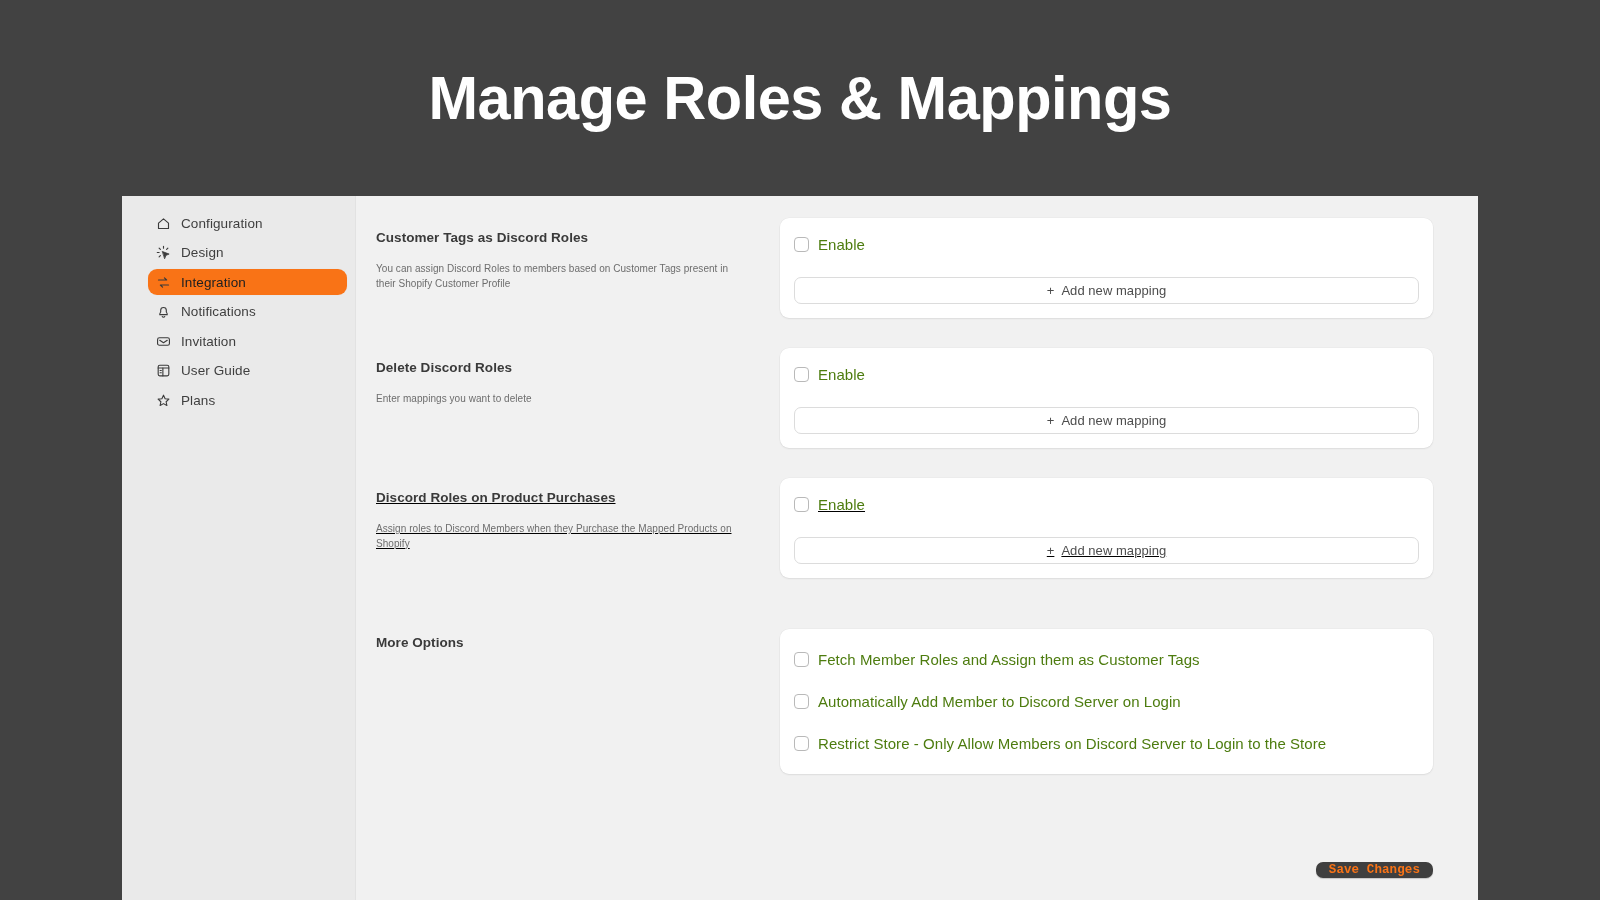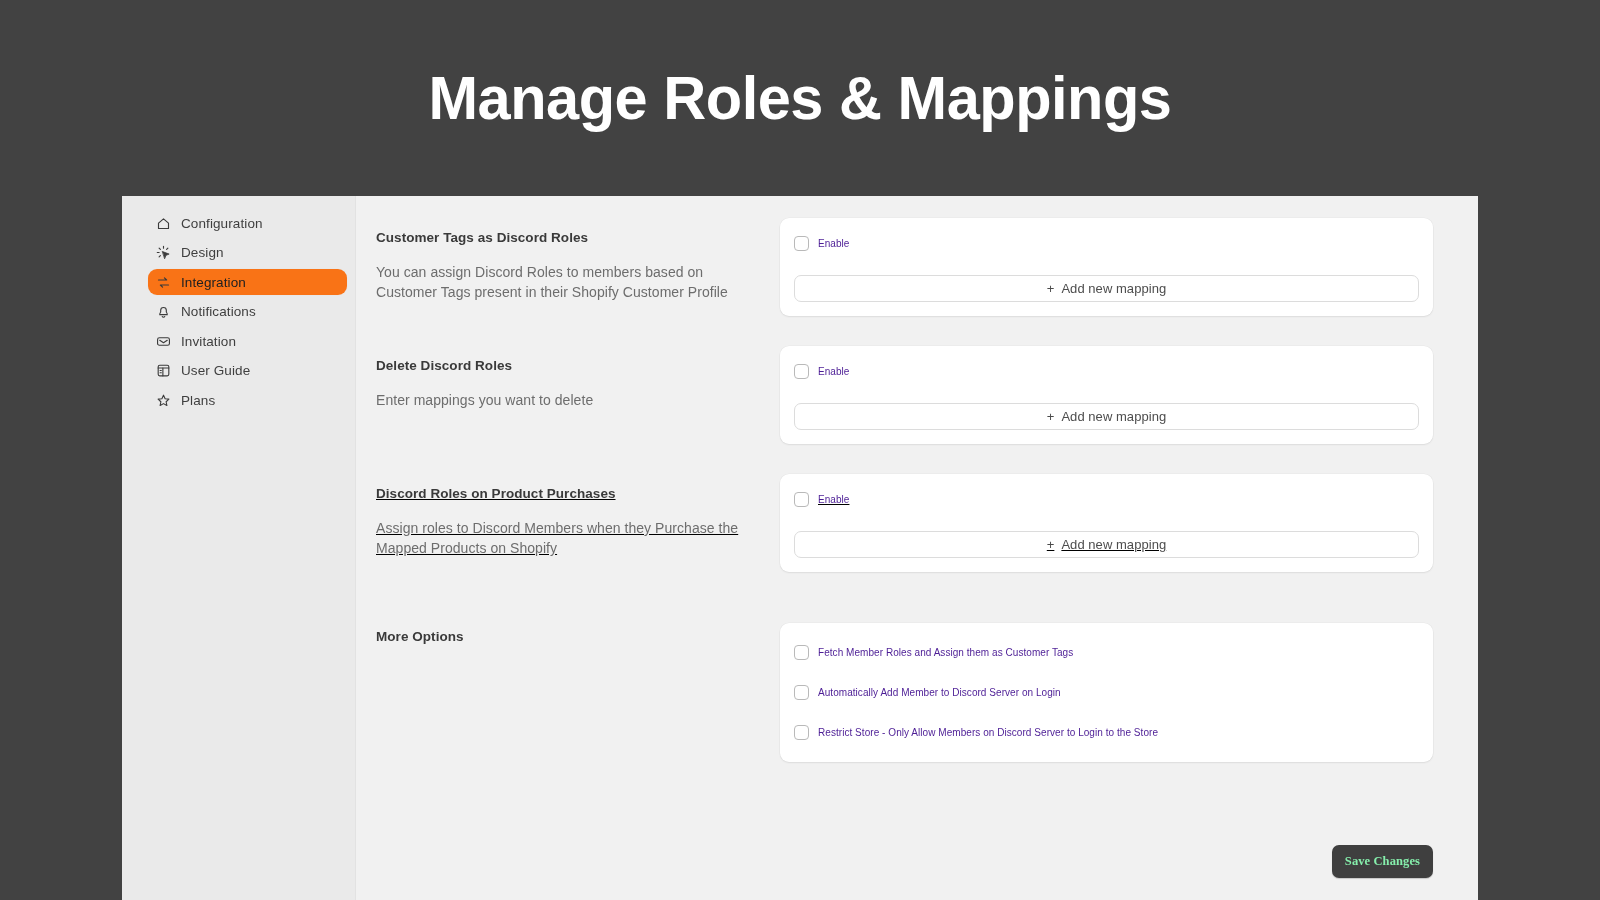--- a/index.html
+++ b/index.html
@@ -107,21 +107,21 @@
     padding-top: 12px;
   }
   .section-title {
     font-size: 13.5px;
     font-weight: 700;
     color: #3a3a3a;
     letter-spacing: 0.05px;
     margin-bottom: 17px;
   }
   .section-desc {
-    font-size: 14px;
+    font-size: 10px;
     color: #6d6d6d;
     line-height: 1.45;
     letter-spacing: 0.05px;
   }
 
   .card {
     flex: 1;
     background: #ffffff;
     border-radius: 9px;
     box-shadow: 0 1px 2px rgba(0,0,0,0.07), 0 0 0 0.5px rgba(0,0,0,0.04);
@@ -136,22 +136,22 @@
   }
   .check-box {
     width: 15px;
     height: 15px;
     flex: 0 0 15px;
     border: 1px solid #b9b9b9;
     border-radius: 4px;
     background: #fff;
   }
   .check-label {
-    font-size: 10px;
-    color: #4c1d95;
+    font-size: 15px;
+    color: #4d7c0f;
     letter-spacing: 0.05px;
   }
 
   .add-mapping {
     margin-top: 24px;
     height: 27px;
     width: 100%;
     border: 1px solid #dcdcdc;
     border-radius: 7px;
     background: #ffffff;
@@ -186,28 +186,28 @@
   .more-options-info { padding-top: 6px; }
 
   
   .save-bar {
     position: absolute;
     right: 45px;
     bottom: 22px;
   }
   .save-btn {
     background: #3f3f3f;
-    color: #86efac;
+    color: #f97316;
     border: none;
     border-radius: 7px;
-    font-family: Liberation Serif, serif;
+    font-family: Liberation Mono, monospace;
     font-size: 12.5px;
     font-weight: 700;
     letter-spacing: 0.1px;
-    padding: 9px 13px;
+    padding: 1px 13px;
     cursor: pointer;
     box-shadow: 0 1px 1px rgba(0,0,0,0.18);
   }
 </style>
 </head>
 <body>
 
 <div class="page-header">
   <h1 class="page-title">Manage Roles &amp; Mappings</h1>
 </div>

